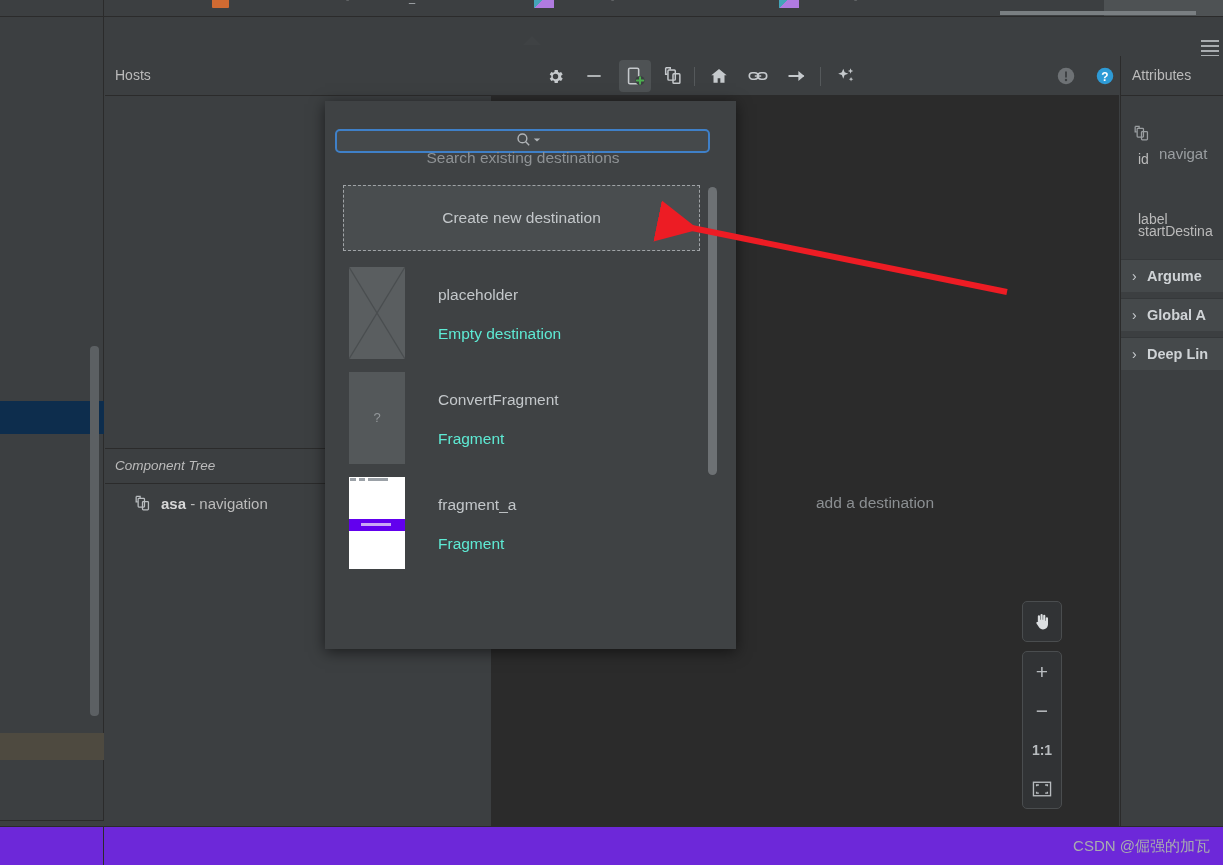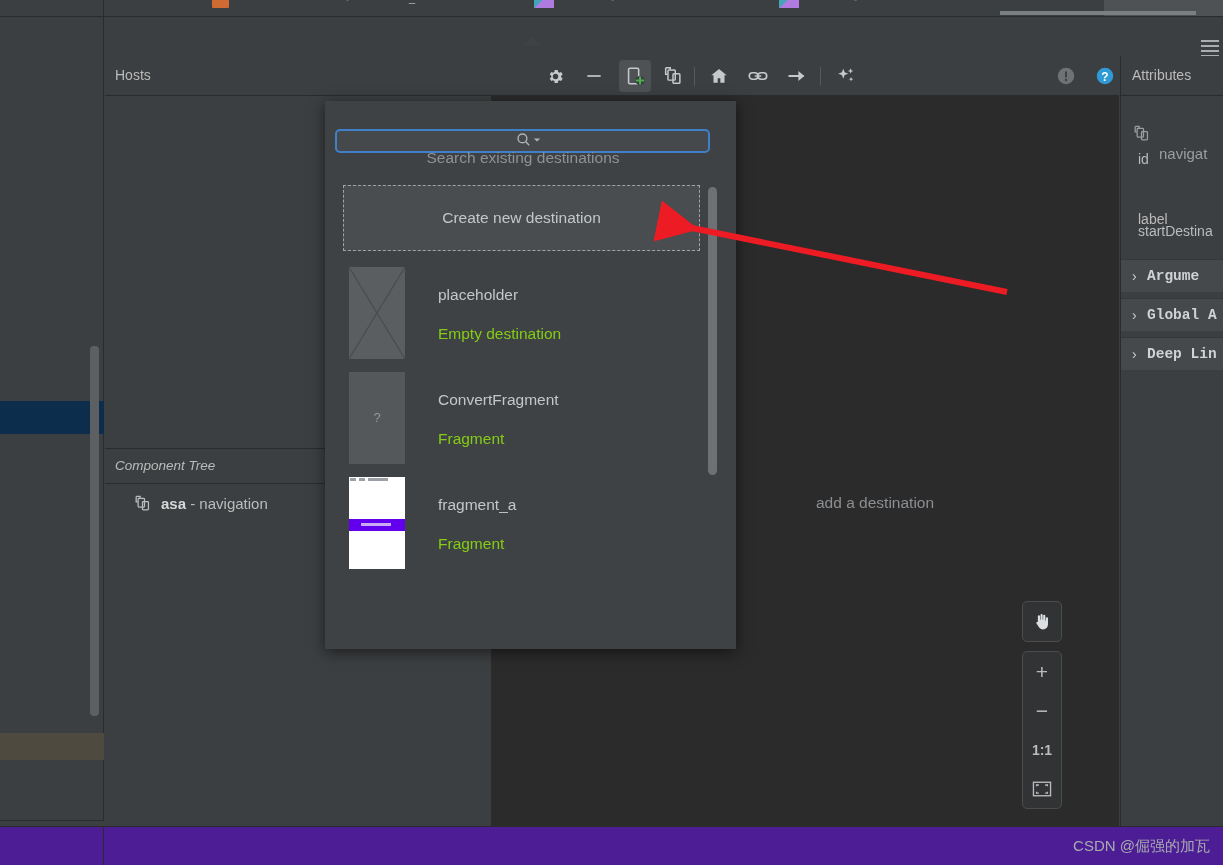--- a/index.html
+++ b/index.html
@@ -74,24 +74,24 @@
 
   
   .rightpanel { position:absolute; left:1120px; top:56px; width:103px; height:770px; background:#3c3f41; border-left:1px solid #2b2b2b; overflow:hidden; }
   .rp-hdr { position:absolute; left:0; top:0; width:103px; height:40px; border-bottom:1px solid #2b2b2b; }
   .rp-hdr span { position:absolute; left:11px; top:11px; font-size:14px; color:#bbbbbb; white-space:nowrap;}
   .rp-type { position:absolute; left:11px; top:48px; display:flex; align-items:center; gap:8px; white-space:nowrap; }
   .rp-type .t { font-size:15px; color:#9a9ea1;margin-top:41px; }
   .rp-attr { position:absolute; left:17px; font-size:14px; color:#bbbbbb; white-space:nowrap; }
   .rp-sec { position:absolute; left:0; width:103px; height:33px; background:#45494b; border-top:1px solid #35383a; }
   .rp-sec .chev { position:absolute; left:11px; top:8px; font-size:14px; color:#c8cccf; }
-  .rp-sec .nm { position:absolute; left:26px; top:8px; font-size:14.5px; font-weight:bold; color:#cfd3d6; white-space:nowrap;font-family:Liberation Mono, monospace; }
-
-  
-  .statusbar { position:absolute; left:0; top:826px; width:1223px; height:39px; background:#4c1d95; border-top:1px solid #2b2b2b; }
+  .rp-sec .nm { position:absolute; left:26px; top:8px; font-size:14.5px; font-weight:bold; color:#cfd3d6; white-space:nowrap; }
+
+  
+  .statusbar { position:absolute; left:0; top:826px; width:1223px; height:39px; background:#6d28d9; border-top:1px solid #2b2b2b; }
   .statusbar .lgut { position:absolute; left:0; top:0; width:104px; height:39px; border-right:1px solid #2b2b2b; }
   .watermark { position:absolute; right:13px; top:10px; font-size:15px; color:#a8acaf; }
 
   
   .popup { position:absolute; left:325px; top:101px; width:411px; height:548px; background:#3f4244;
            box-shadow:0 3px 14px rgba(0,0,0,.55); }
   .searchbox { position:absolute; left:10px; top:28px; width:375px; height:24px; background:#45494b;
                border:2px solid #3f80c8; border-radius:5px; display:flex; align-items:center;flex-direction:column; }
   .searchbox .sicon { margin-left:10px; display:flex; align-items:center; gap:1px; }
   .searchbox input { flex:1; background:transparent; border:none; outline:none; margin-left:8px;
@@ -99,21 +99,21 @@
   .searchbox input::placeholder { color:#8e9295; }
   .createbtn { position:absolute; left:18px; top:84px; width:357px; height:66px; background:#494d4f;
                border:1px dashed #a0a4a7; display:flex; align-items:center; justify-content:center;
                font-size:15.5px; color:#c3c7ca; }
   .pscroll-track { position:absolute; left:381px; top:84px; width:13px; height:295px; }
   .pscroll-thumb { position:absolute; left:383px; top:86px; width:9px; height:288px; background:#6d7174; border-radius:5px; }
   .plist { position:absolute; left:0; top:160px; width:411px; height:388px; overflow:hidden; }
   .pitem { position:absolute; left:0; width:411px; height:105px; }
   .pthumb { position:absolute; left:24px; top:6px; width:56px; height:92px; }
   .pitem .nm { position:absolute; left:113px; font-size:15.5px; color:#c3c7ca; }
-  .pitem .sub { position:absolute; left:113px; font-size:15.5px; color:#84cc16; }
+  .pitem .sub { position:absolute; left:113px; font-size:15.5px; color:#5eead4; }
   .thumb-empty { width:100%; height:100%; background:#5a5e60; position:relative; }
   .thumb-q { width:100%; height:100%; background:#54585a; position:relative; }
   .thumb-q span { position:absolute; left:0; right:0; top:38px; text-align:center; font-size:13px; color:#93979a; }
   .thumb-frag { width:100%; height:100%; background:#ffffff; position:relative; overflow:hidden; }
   .thumb-frag .statusrow { position:absolute; left:1px; top:1px; width:38px; height:3px;
      background:linear-gradient(90deg,#9aa0a6 0 6px,transparent 6px 9px,#9aa0a6 9px 15px,transparent 15px 18px,#9aa0a6 18px 30px); }
   .thumb-frag .bar { position:absolute; left:0; width:100%; height:12px; background:#6200ee; }
   .thumb-frag .bar i { position:absolute; left:12px; top:4px; width:30px; height:3px; background:#c9a8f5; }
 
   

